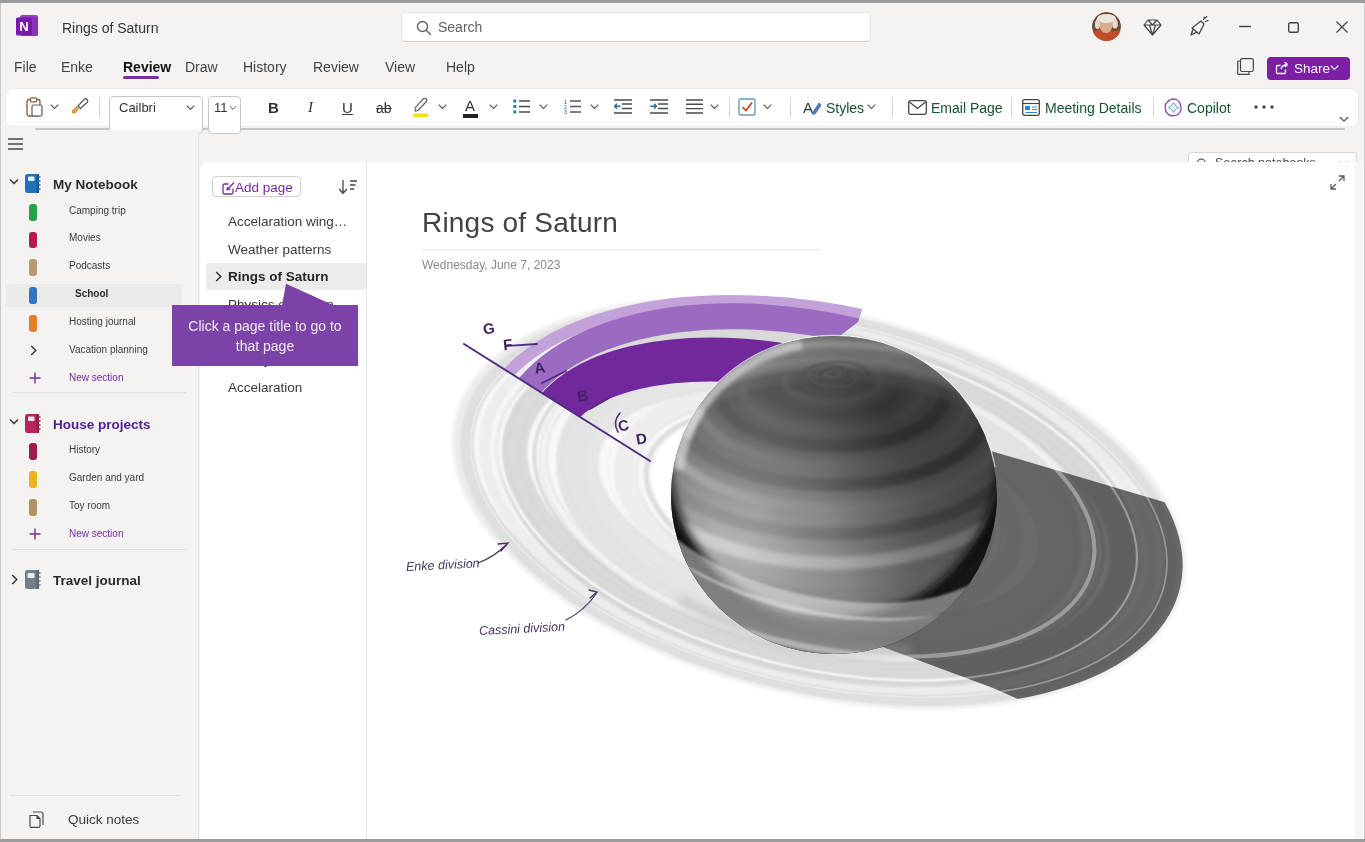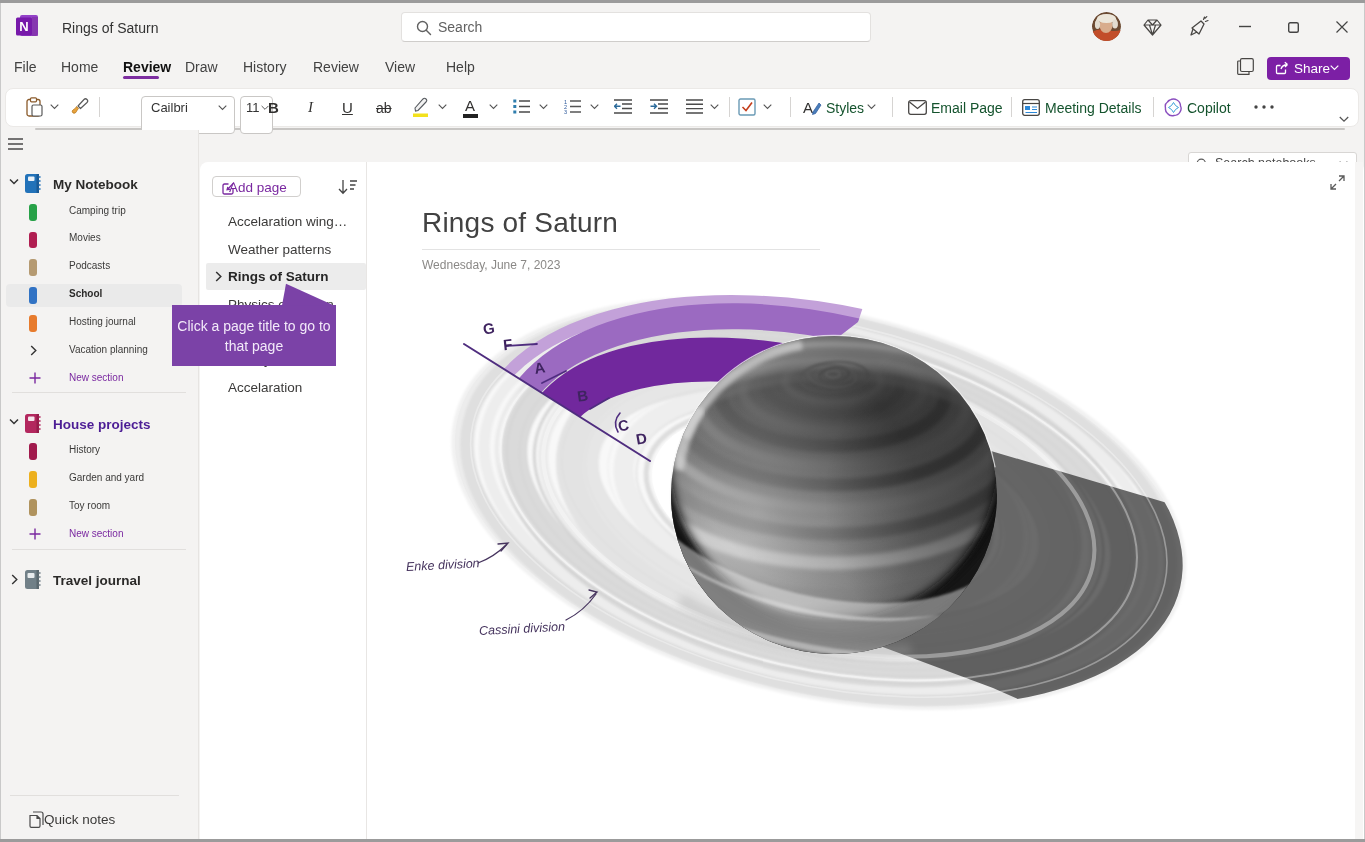--- a/index.html
+++ b/index.html
@@ -23,42 +23,42 @@
   #menubar { left:14px; top:56px; height:26px; font-size:14px; color:#424242; }
   #menubar span { position:absolute; top:3px; white-space:nowrap; }
   #insert-underline { left:123px; top:76px; width:36px; height:3px; background:#7d2ea0; border-radius:2px; }
 
   
   #ribbon { left:5px; top:88px; width:1354px; height:39px; background:#fff; border:1px solid #ebe9e7; border-radius:8px; }
   #ribbonscroll { left:35px; top:128px; width:1310px; height:2px; background:#c8c6c4; border-radius:2px; }
   .sep { position:absolute; top:97px; width:1px; height:20px; background:#d6d4d2; }
   .rtxt { position:absolute; top:100px; font-size:14px; color:#14532d; white-space:nowrap; }
   .chev { position:absolute; }
-  .combo { position:absolute; top:96px; height:38px; border:1px solid #c9c7c5; border-radius:4px; background:#fff; font-size:13px; color:#333;margin-left:32px; }
+  .combo { position:absolute; top:96px; height:38px; border:1px solid #c9c7c5; border-radius:4px; background:#fff; font-size:13px; color:#333; }
 
   
   #hamburger { left:8px; top:137px; z-index:10; }
   #searchnb { left:1188px; top:134px; width:169px; height:23px; background:#fff; border:1px solid #d8d6d4; border-radius:3px; font-size:12.5px; color:#4a4a4a; line-height:21px; padding-left:26px;margin-top:18px; }
 
   #sidebar { left:1px; top:130px; width:198px; height:712px; background:#f4f3f2; border-right:1px solid #e6e4e2; }
   .srow { position:absolute; left:0; width:198px; height:28px; }
   .srow .txt { position:absolute; left:69px; top:6px; font-size:10px; color:#3b3a39; white-space:nowrap; }
-  .srow .txt.b { font-weight:bold; color:#2b2a29; }
+  .srow .txt.b { font-weight:bold; color:#2b2a29;margin-left:6px; }
   .colorbar { position:absolute; left:29px; top:5.5px; width:7.5px; height:16.5px; border-radius:3px; }
   .newsec { color:#7a28a0 !important; }
   .sdivider { position:absolute; left:12px; width:174px; height:1px; background:#e1dfdd; }
 
   
   #pagepanel { left:200px; top:162px; width:166px; height:680px; background:#fff; border-radius:8px 0 0 0; }
   #contentdiv { left:366px; top:162px; width:1px; height:680px; background:#e8e6e4; }
   #addpage { left:212px; top:176px; width:89px; height:21px; white-space:nowrap; border:1px solid #d1cfcd; border-radius:4px; background:#fff; color:#7a28a0; font-size:13.5px; }
   .prow { position:absolute; left:200px; width:166px; height:28px; font-size:13.5px; color:#3b3a39; }
   .prow .t { position:absolute; left:28px; top:6px; white-space:nowrap; }
 
-  #tooltip { left:172px; top:305px; width:164px; height:61px; background:#7b42a7; color:#f3eaf9; font-size:14px; text-align:center; line-height:20px; padding-top:11px; z-index:30; }
+  #tooltip { left:172px; top:305px; width:186px; height:61px; background:#7b42a7; color:#f3eaf9; font-size:14px; text-align:center; line-height:20px; padding-top:11px; z-index:30; }
   #tooltip-tail { left:272px; top:283px; z-index:30; }
 
   
   #content { left:367px; top:162px; width:997px; height:680px; background:#fff; border-radius:0 8px 0 0; }
   #ptitle { left:422px; top:207px; font-size:28px; color:#424242; letter-spacing:0.2px; }
   #ptitleline { left:422px; top:249px; width:398px; height:1px; background:#e3e3e3; }
   #pdate { left:422px; top:258px; font-size:12px; color:#8a8886; }
 </style>
 </head>
 <body>
@@ -107,21 +107,21 @@
   </svg>
 <svg class="abs" style="left:1288px;top:22px" width="11" height="11" viewBox="0 0 11 11">
     <rect x="0.7" y="0.7" width="9.6" height="9.6" rx="1.5" fill="none" stroke="#444" stroke-width="1.4"></rect>
   </svg>
 <svg class="abs" style="left:1336px;top:21px" width="12" height="12" viewBox="0 0 12 12">
     <path d="M0.5 0.5 L11.5 11.5 M11.5 0.5 L0.5 11.5" stroke="#444" stroke-width="1.2"></path>
   </svg>
 
 <div class="abs" id="menubar">
   <span style="left:0px">File</span>
-  <span style="left:47px">Home</span>
+  <span style="left:47px">Enke</span>
   <span style="left:109px;font-weight:bold;color:#111">Review</span>
   <span style="left:171px">Draw</span>
   <span style="left:229px">History</span>
   <span style="left:299px">Review</span>
   <span style="left:371px">View</span>
   <span style="left:432px">Help</span>
 </div>
 <div class="abs" id="insert-underline"></div>
 
 <svg class="abs" style="left:1237px;top:58px" width="17" height="17" viewBox="0 0 17 17">
@@ -374,31 +374,31 @@
   <path d="M13.6 3 h2 M13.6 7 h2 M13.6 11 h2 M13.6 15 h2" stroke="#718088" stroke-width="1.6"></path>
   <rect x="2.5" y="3" width="7" height="5" rx="1" fill="#e8ecee"></rect>
 </svg>
 <div class="abs" style="left:53px;top:573px;font-size:13.5px;font-weight:bold;color:#2b2a29">Travel journal</div>
 
 <div class="sdivider abs" style="left:10px;top:795px;width:169px"></div>
 <svg class="abs" style="left:29px;top:811px" width="15" height="17" viewBox="0 0 15 17">
   <path d="M4 1 L12 1 Q14 1 14 3 L14 14" fill="none" stroke="#4a4a4a" stroke-width="1.2"></path>
   <path d="M1 4.5 L8 4.5 L11 7.5 L11 15 Q11 16.3 9.7 16.3 L2.3 16.3 Q1 16.3 1 15 Z M8 4.5 L8 7.5 L11 7.5" fill="none" stroke="#4a4a4a" stroke-width="1.2"></path>
 </svg>
-<div class="abs" style="left:44px;top:812px;font-size:13.5px;color:#3b3a39">Quick notes</div>
+<div class="abs" style="left:68px;top:812px;font-size:13.5px;color:#3b3a39">Quick notes</div>
 
 <div class="abs" id="pagepanel"></div>
 <div class="abs" id="contentdiv"></div>
 
 <div class="abs" id="addpage">
   <svg style="position:absolute;left:9px;top:4px" width="14" height="14" viewBox="0 0 14 14">
     <path d="M11 7.5 L11 11.5 Q11 13 9.5 13 L2.5 13 Q1 13 1 11.5 L1 4.5 Q1 3 2.5 3 L6.5 3" fill="none" stroke="#7a28a0" stroke-width="1.3"></path>
     <path d="M5.5 8.5 L12 1.5 M5 8.8 L5.6 6.6 L7.5 8.4 Z" fill="#7a28a0" stroke="#7a28a0" stroke-width="1.2"></path>
   </svg>
-  <span style="position:absolute;left:16px;top:3px">Add page</span>
+  <span style="position:absolute;left:22px;top:3px">Add page</span>
 </div>
 <svg class="abs" style="left:338px;top:179px" width="19" height="16" viewBox="0 0 19 16">
   <path d="M5 1 L5 14 M1 10 L5 14.2 L9 10" fill="none" stroke="#444" stroke-width="1.3"></path>
   <path d="M12 2 H19 M12 6 H17.5 M12 10 H16" stroke="#444" stroke-width="1.3"></path>
 </svg>
 
 <div class="abs prow" style="top:207.8px">
     <div class="t">Accelaration wing…</div>
   </div>
 <div class="abs prow" style="top:235.5px">

